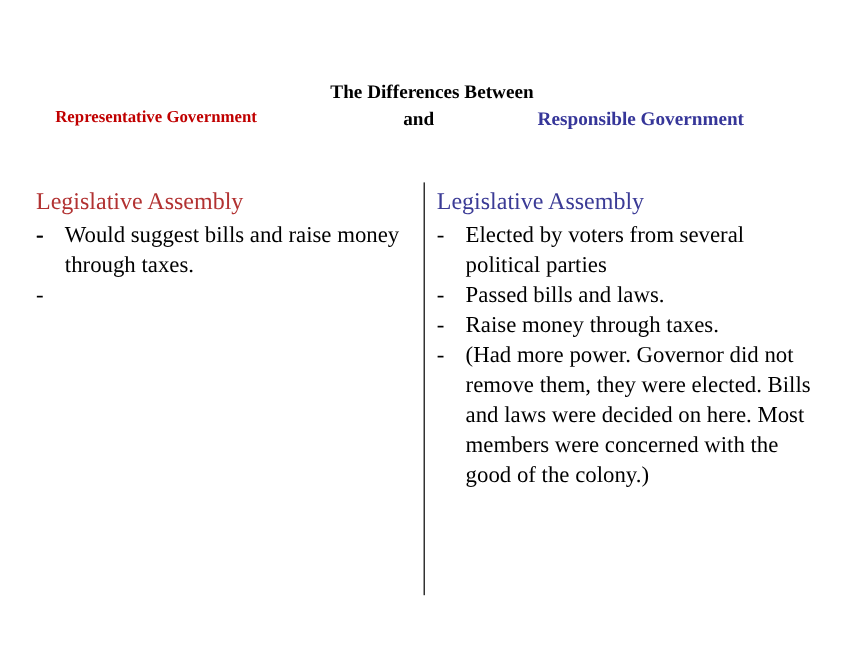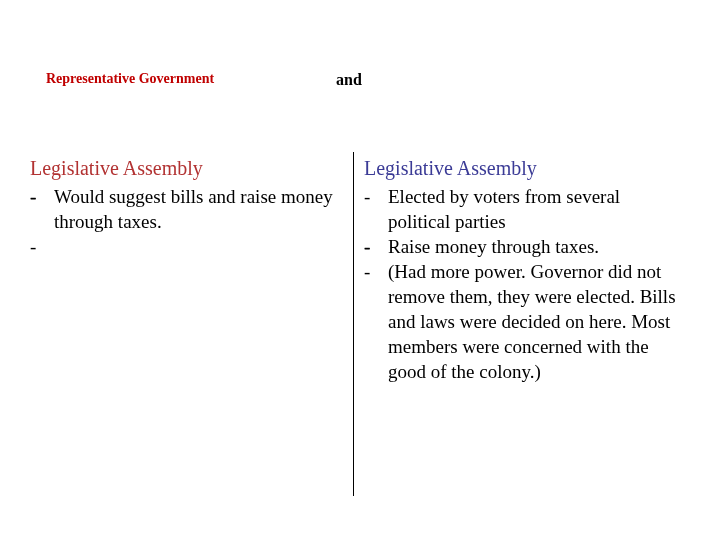--- a/index.html
+++ b/index.html
@@ -127,40 +127,42 @@
     width: 18px;
     text-align: left;
   }
 </style>
 </head>
 <body>
 
 <div class="slide">
 
   <div class="title-block">
+    <div class="title-line1">The Differences Between</div>
     <div class="title-line2">
       <span class="title-left">Representative Government</span>
       <span class="title-and">and</span>
+      <span class="title-right">Responsible Government</span>
     </div>
   </div>
 
   <div class="divider"></div>
 
   <div class="column column-left">
     <div class="col-heading red">Legislative Assembly</div>
     <ul class="bullets" id="bullets-left">
         <li><span class="dash">-</span></li>
         <li><span class="dash">-</span><span>Would suggest bills and raise money through taxes.</span></li>
         <li><span class="dash">-</span></li>
       </ul>
   </div>
 
   <div class="column column-right">
     <div class="col-heading blue">Legislative Assembly</div>
     <ul class="bullets" id="bullets-right">
         <li><span class="dash">-</span><span>Elected by voters from several political parties</span></li>
-        <li><span class="dash">-</span></li>
+        <li><span class="dash">-</span><span>Passed bills and laws.</span></li>
         <li><span class="dash">-</span><span>Raise money through taxes.</span></li>
         <li><span class="dash">-</span><span>(Had more power. Governor did not remove them, they were elected. Bills and laws were decided on here. Most members were concerned with the good of the colony.)</span></li>
       </ul>
   </div>
 
 </div>
 
 </body></html>

